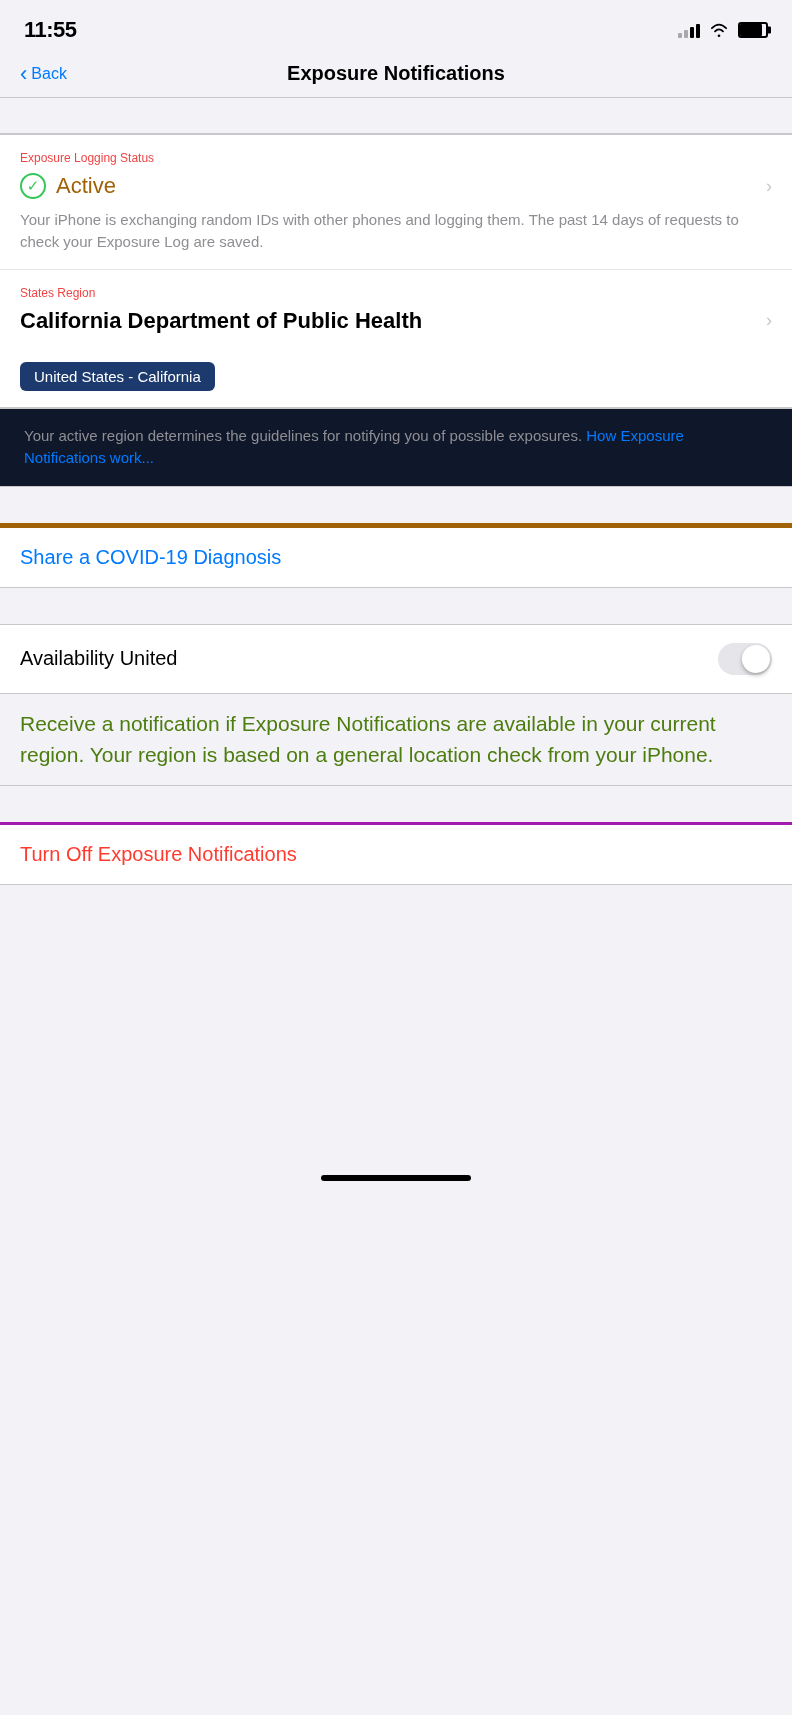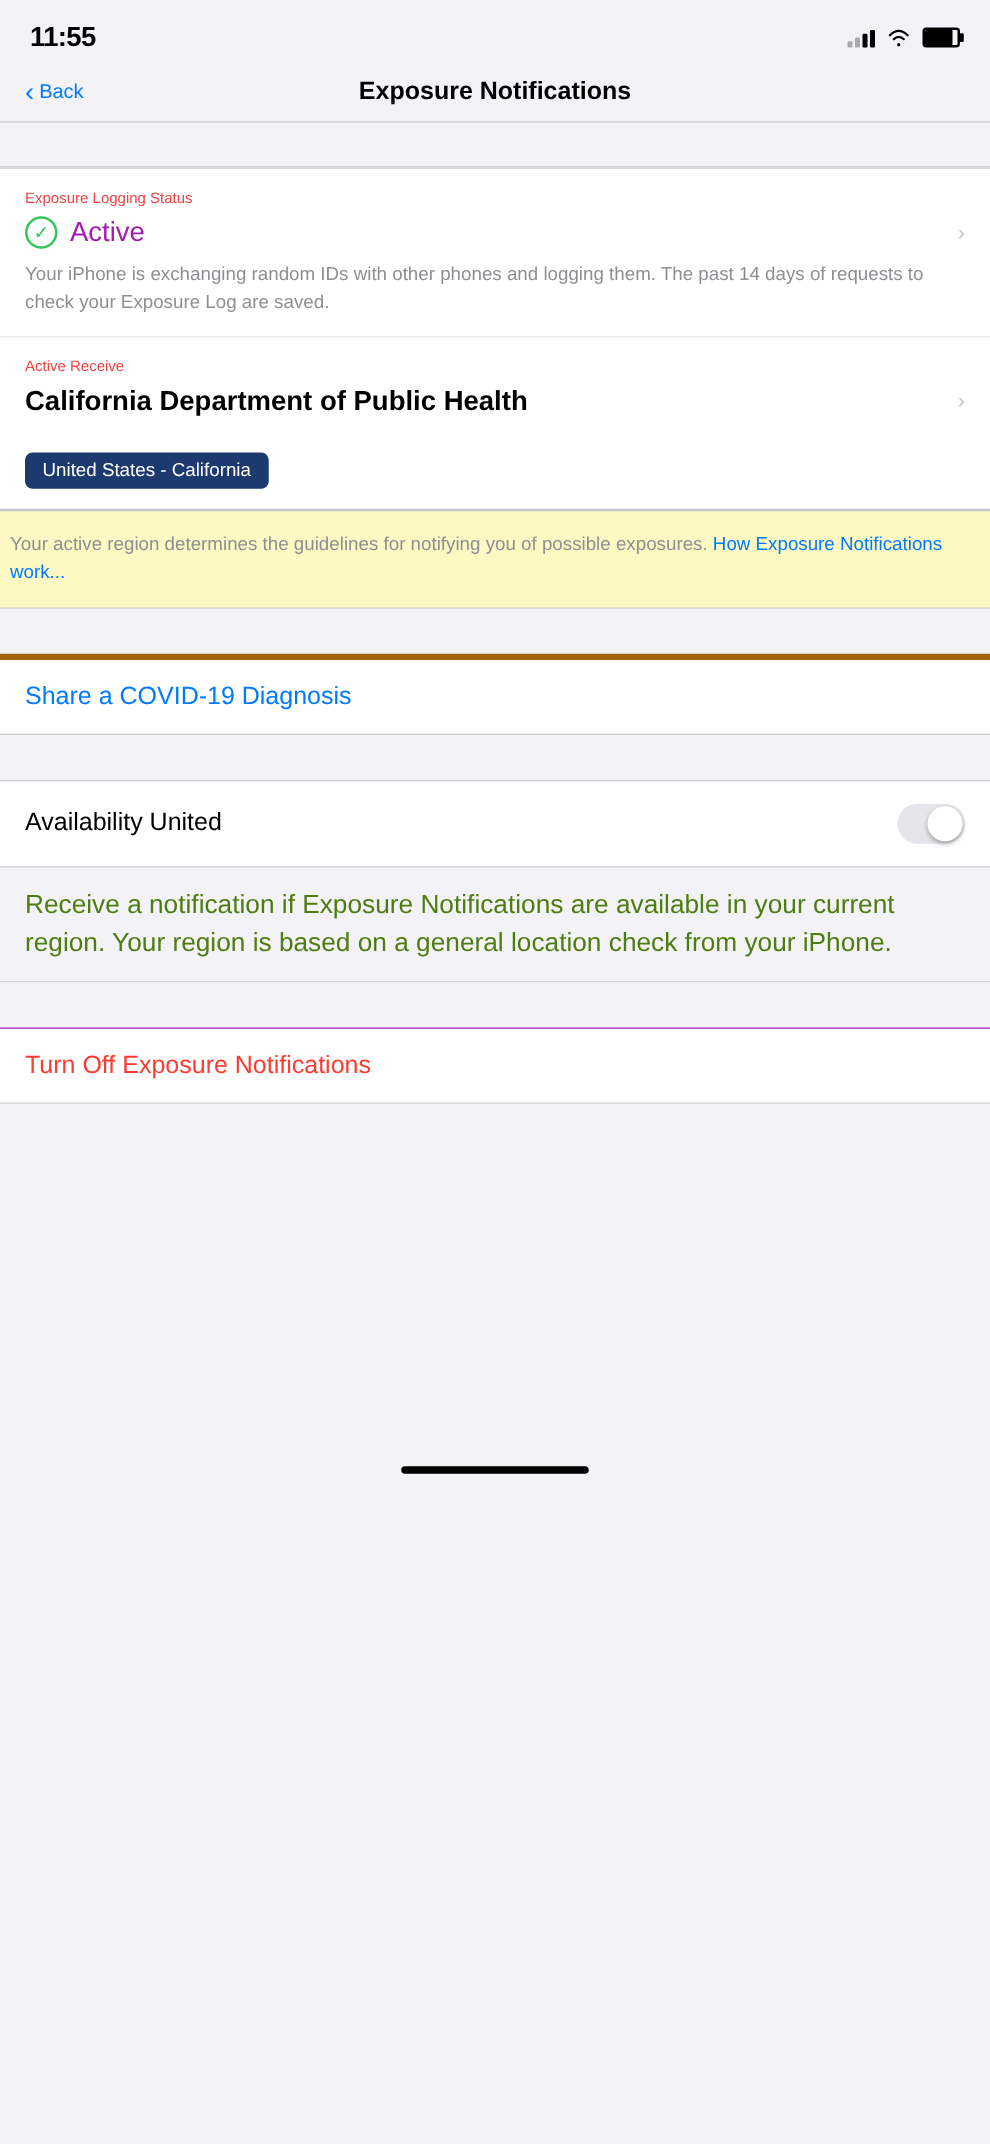--- a/index.html
+++ b/index.html
@@ -177,21 +177,21 @@
       display: flex;
       align-items: center;
       justify-content: center;
       color: #34c759;
       font-size: 15px;
     }
 
     .active-text {
       font-size: 22px;
       font-weight: 400;
-      color: #a21caf;
+      color: #a16207;
     }
 
     .chevron-right {
       color: #c7c7cc;
       font-size: 18px;
     }
 
     .status-description {
       font-size: 15px;
       color: #8e8e93;
@@ -233,22 +233,22 @@
       background: #1c3a6e;
       color: #fff;
       font-size: 15px;
       font-weight: 500;
       padding: 6px 14px;
       border-radius: 6px;
     }
 
     
     .info-box {
-      background: #fef9c3;
-      padding: 16px 8px;
+      background: #0f172a;
+      padding: 16px 24px;
       border-top: 1px solid #c8c8cc;
       border-bottom: 1px solid #c8c8cc;
     }
 
     .info-text {
       font-size: 15px;
       color: #8e8e93;
       line-height: 1.5;
     }
 
@@ -319,21 +319,21 @@
 
     .alerts-desc-text {
       font-size: 21px;
       color: #4d7c0f;
       line-height: 1.5;
     }
 
     
     .danger-section {
       background: #fff;
-      border-top: 1px solid #a21caf;
+      border-top: 3px solid #a21caf;
       border-bottom: 1px solid #c8c8cc;
       padding: 18px 20px;
       margin-top: 0;
     }
 
     .danger-link {
       font-size: 20px;
       color: #ff3b30;
       text-decoration: none;
       cursor: pointer;
@@ -399,21 +399,21 @@
       <span class="active-text">Active</span>
     </div>
     <span class="chevron-right">›</span>
   </div>
   <div class="status-description">Your iPhone is exchanging random IDs with other phones and logging them. The past 14 days of requests to check your Exposure Log are saved.</div>
 </div>
 
 <div class="inner-divider"></div>
 
 <div class="region-section">
-  <div class="section-label">Active Receive</div>
+  <div class="section-label">States Region</div>
   <div class="region-row">
     <span class="region-name">California Department of Public Health</span>
     <span class="chevron-right">›</span>
   </div>
   <div>
     <span class="region-badge">United States - California</span>
   </div>
 </div>
 
 <div class="info-box">

